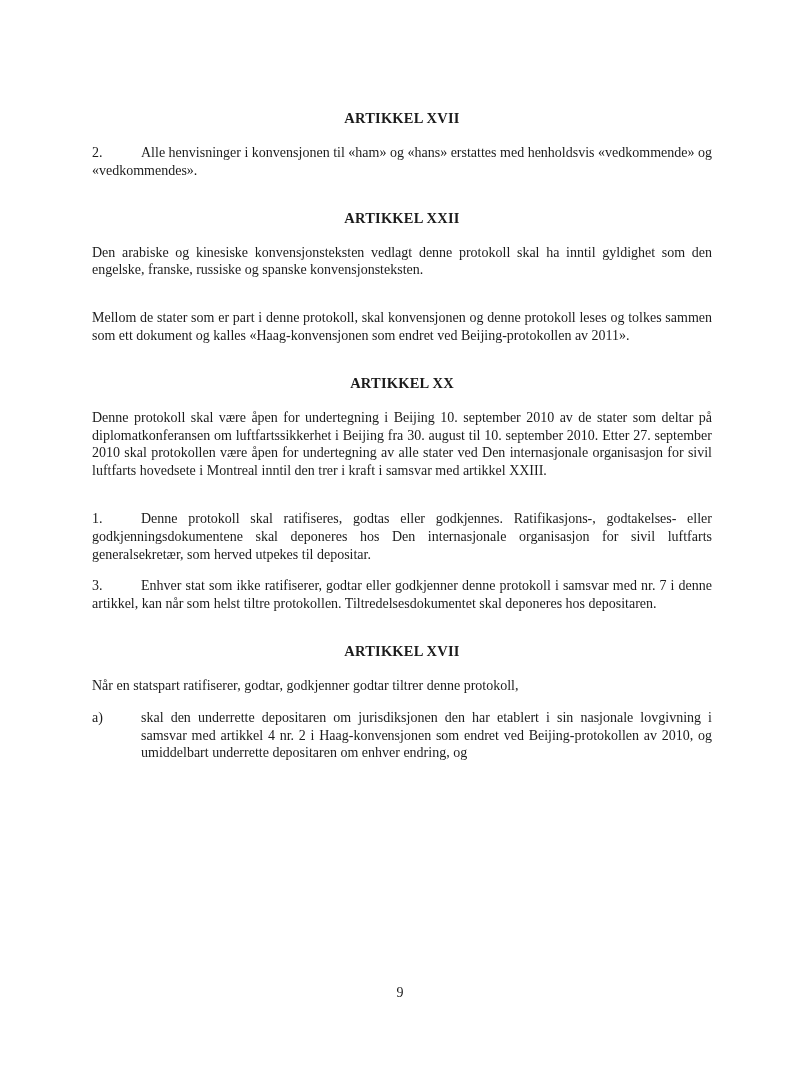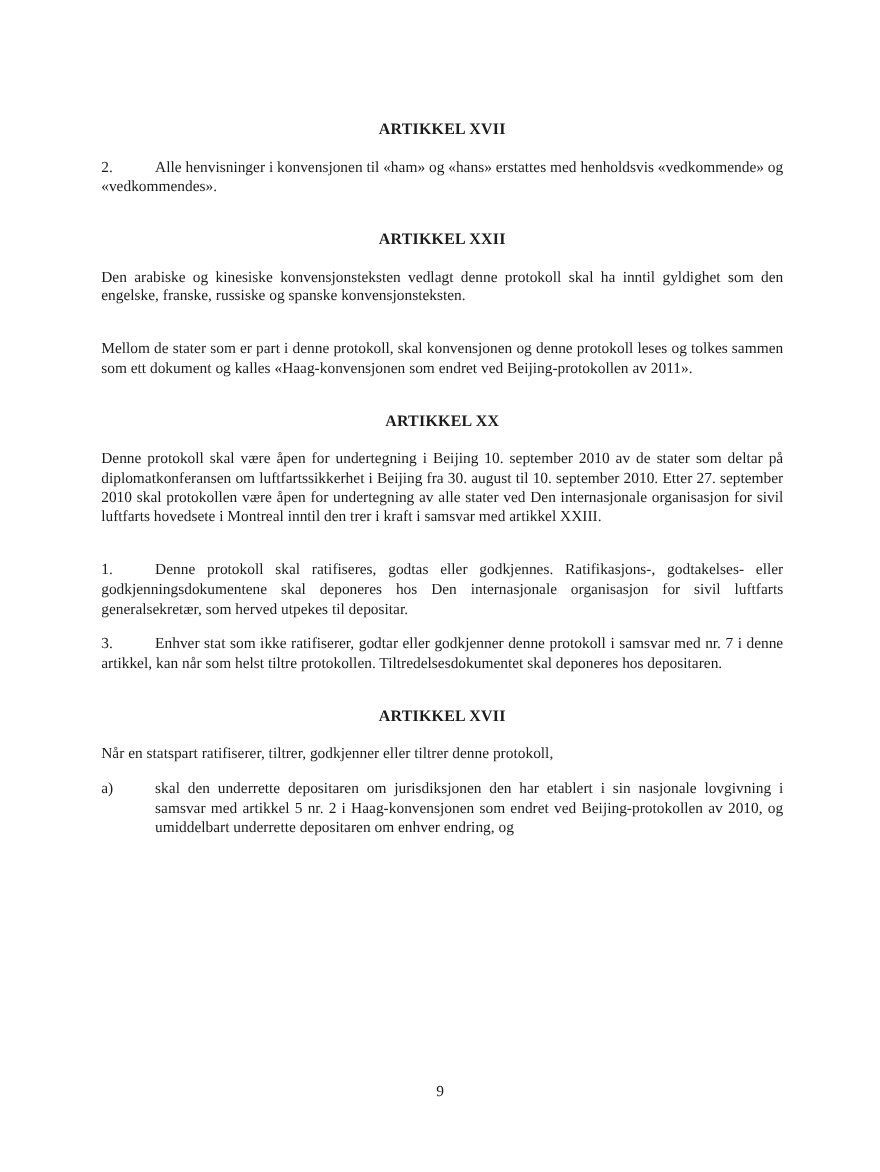--- a/index.html
+++ b/index.html
@@ -87,19 +87,19 @@
     <p class="para"><span>Denne protokoll skal være åpen for undertegning i Beijing 10. september 2010 av de stater som deltar på diplomatkonferansen om luftfartssikkerhet i Beijing fra 30. august til 10. september 2010. Etter 27. september 2010 skal protokollen være åpen for undertegning av alle stater ved Den internasjonale organisasjon for sivil luftfarts hovedsete i Montreal inntil den trer i kraft i samsvar med artikkel XXIII.</span></p>
   </section>
 
   <section class="section">
     <p class="para"><span class="marker">1.</span><span>Denne protokoll skal ratifiseres, godtas eller godkjennes. Ratifikasjons-, godtakelses- eller godkjenningsdokumentene skal deponeres hos Den internasjonale organisasjon for sivil luftfarts generalsekretær, som herved utpekes til depositar.</span></p>
     <p class="para"><span class="marker">3.</span><span>Enhver stat som ikke ratifiserer, godtar eller godkjenner denne protokoll i samsvar med nr. 7 i denne artikkel, kan når som helst tiltre protokollen. Tiltredelsesdokumentet skal deponeres hos depositaren.</span></p>
   </section>
 
   <section class="section">
     <h2 class="article-heading">ARTIKKEL XVII</h2>
-    <p class="para"><span>Når en statspart ratifiserer, tiltrer, godkjenner eller tiltrer denne protokoll,</span></p>
-    <p class="para letter-item"><span class="marker-abs">a)</span><span>skal den underrette depositaren om jurisdiksjonen den har etablert i sin nasjonale lovgivning i samsvar med artikkel 5 nr. 2 i Haag-konvensjonen som endret ved Beijing-protokollen av 2010, og umiddelbart underrette depositaren om enhver endring, og</span></p>
+    <p class="para"><span>Når en statspart ratifiserer, godtar, godkjenner godtar tiltrer denne protokoll,</span></p>
+    <p class="para letter-item"><span class="marker-abs">a)</span><span>skal den underrette depositaren om jurisdiksjonen den har etablert i sin nasjonale lovgivning i samsvar med artikkel 4 nr. 2 i Haag-konvensjonen som endret ved Beijing-protokollen av 2010, og umiddelbart underrette depositaren om enhver endring, og</span></p>
   </section>
 
   <div class="page-number">9</div>
 
 </div>
 
 </body></html>

